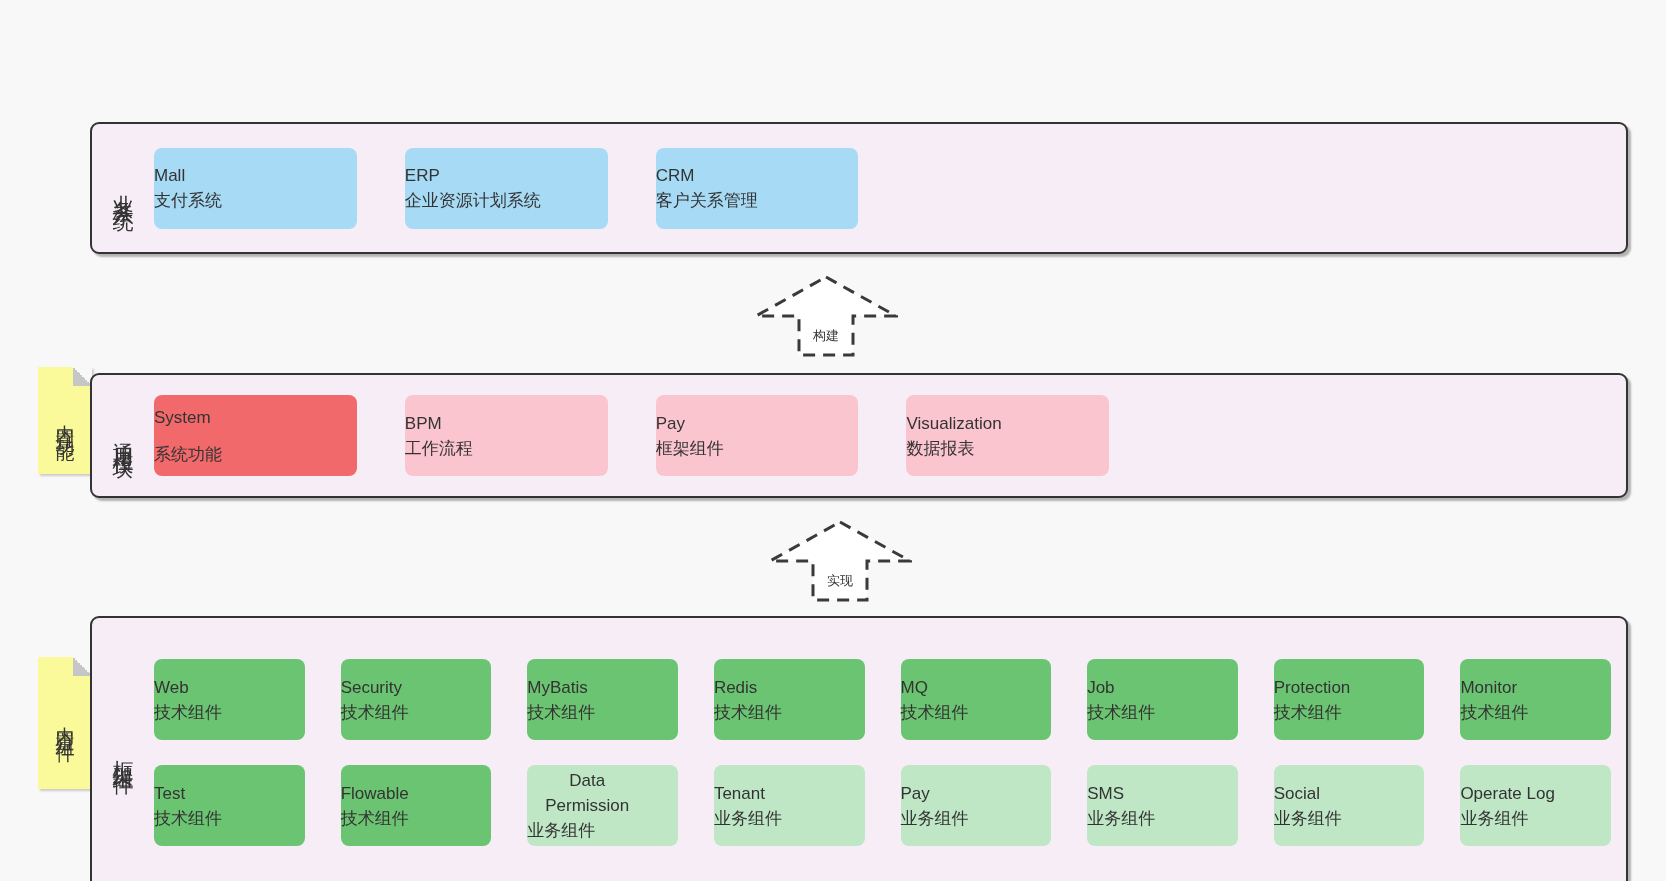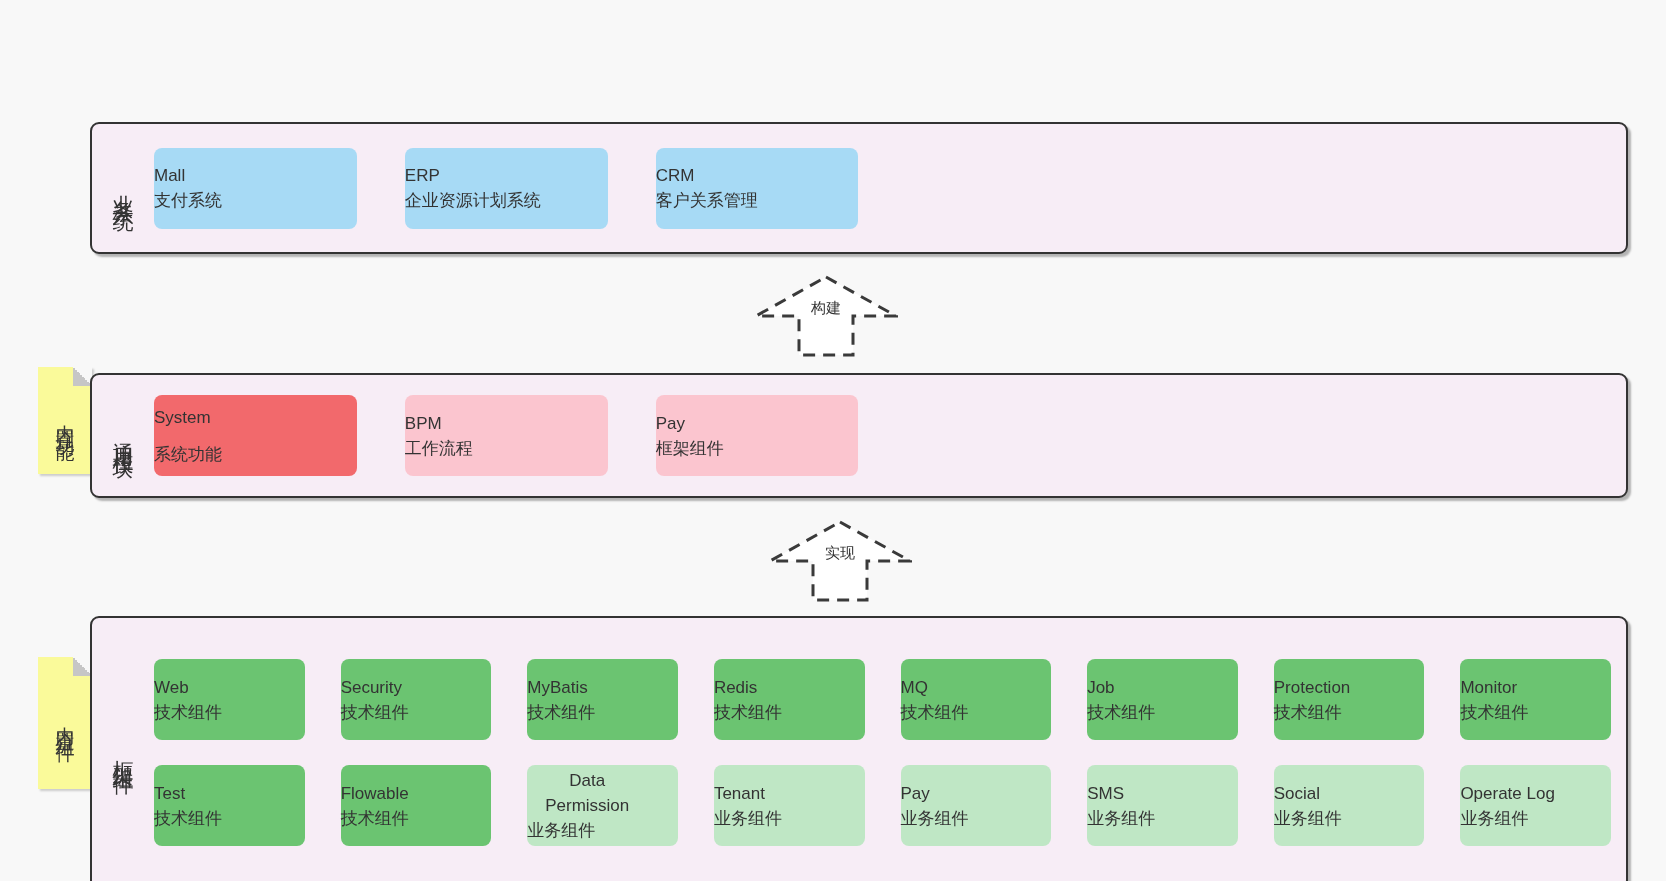--- a/index.html
+++ b/index.html
@@ -59,23 +59,23 @@
   .note-text{
     writing-mode:vertical-lr;text-orientation:upright;
     font-size:19px;letter-spacing:6px;color:var(--c-text);
   }
 
   .arrow{position:absolute;width:144px;height:82px;z-index:0;}
   .arrow-1{left:754px;top:275px;}
   .arrow-2{left:768px;top:520px;}
   .arrow svg{display:block;width:100%;height:100%;}
   .arrow-label{
-    position:absolute;top:24px;left:50%;transform:translateX(-50%);
+    position:absolute;top:52px;left:50%;transform:translateX(-50%);
     background:var(--c-arrow_fill);padding:0 3px;
-    font-size:15px;color:var(--c-text);white-space:nowrap;
+    font-size:13px;color:var(--c-text);white-space:nowrap;
   }
 </style>
 </head>
 <body>
 
 <div class="page">
 
   <div class="note note-1">
     <span class="note-text">内置功能</span>
   </div>
@@ -122,20 +122,24 @@
           <div class="zh">系统功能</div>
         </div>
       <div class="box pink">
           <div class="en">BPM</div>
           <div class="zh">工作流程</div>
         </div>
       <div class="box pink">
           <div class="en">Pay</div>
           <div class="zh">框架组件</div>
         </div>
+      <div class="box pink">
+          <div class="en">Visualization</div>
+          <div class="zh">数据报表</div>
+        </div>
     </div>
   </section>
 
   <section class="panel panel-3">
     <div class="v-label">框架组件</div>
     <div class="grid cols-8">
       <div class="box green">
           <div class="en">Web</div>
           <div class="zh">技术组件</div>
         </div>

